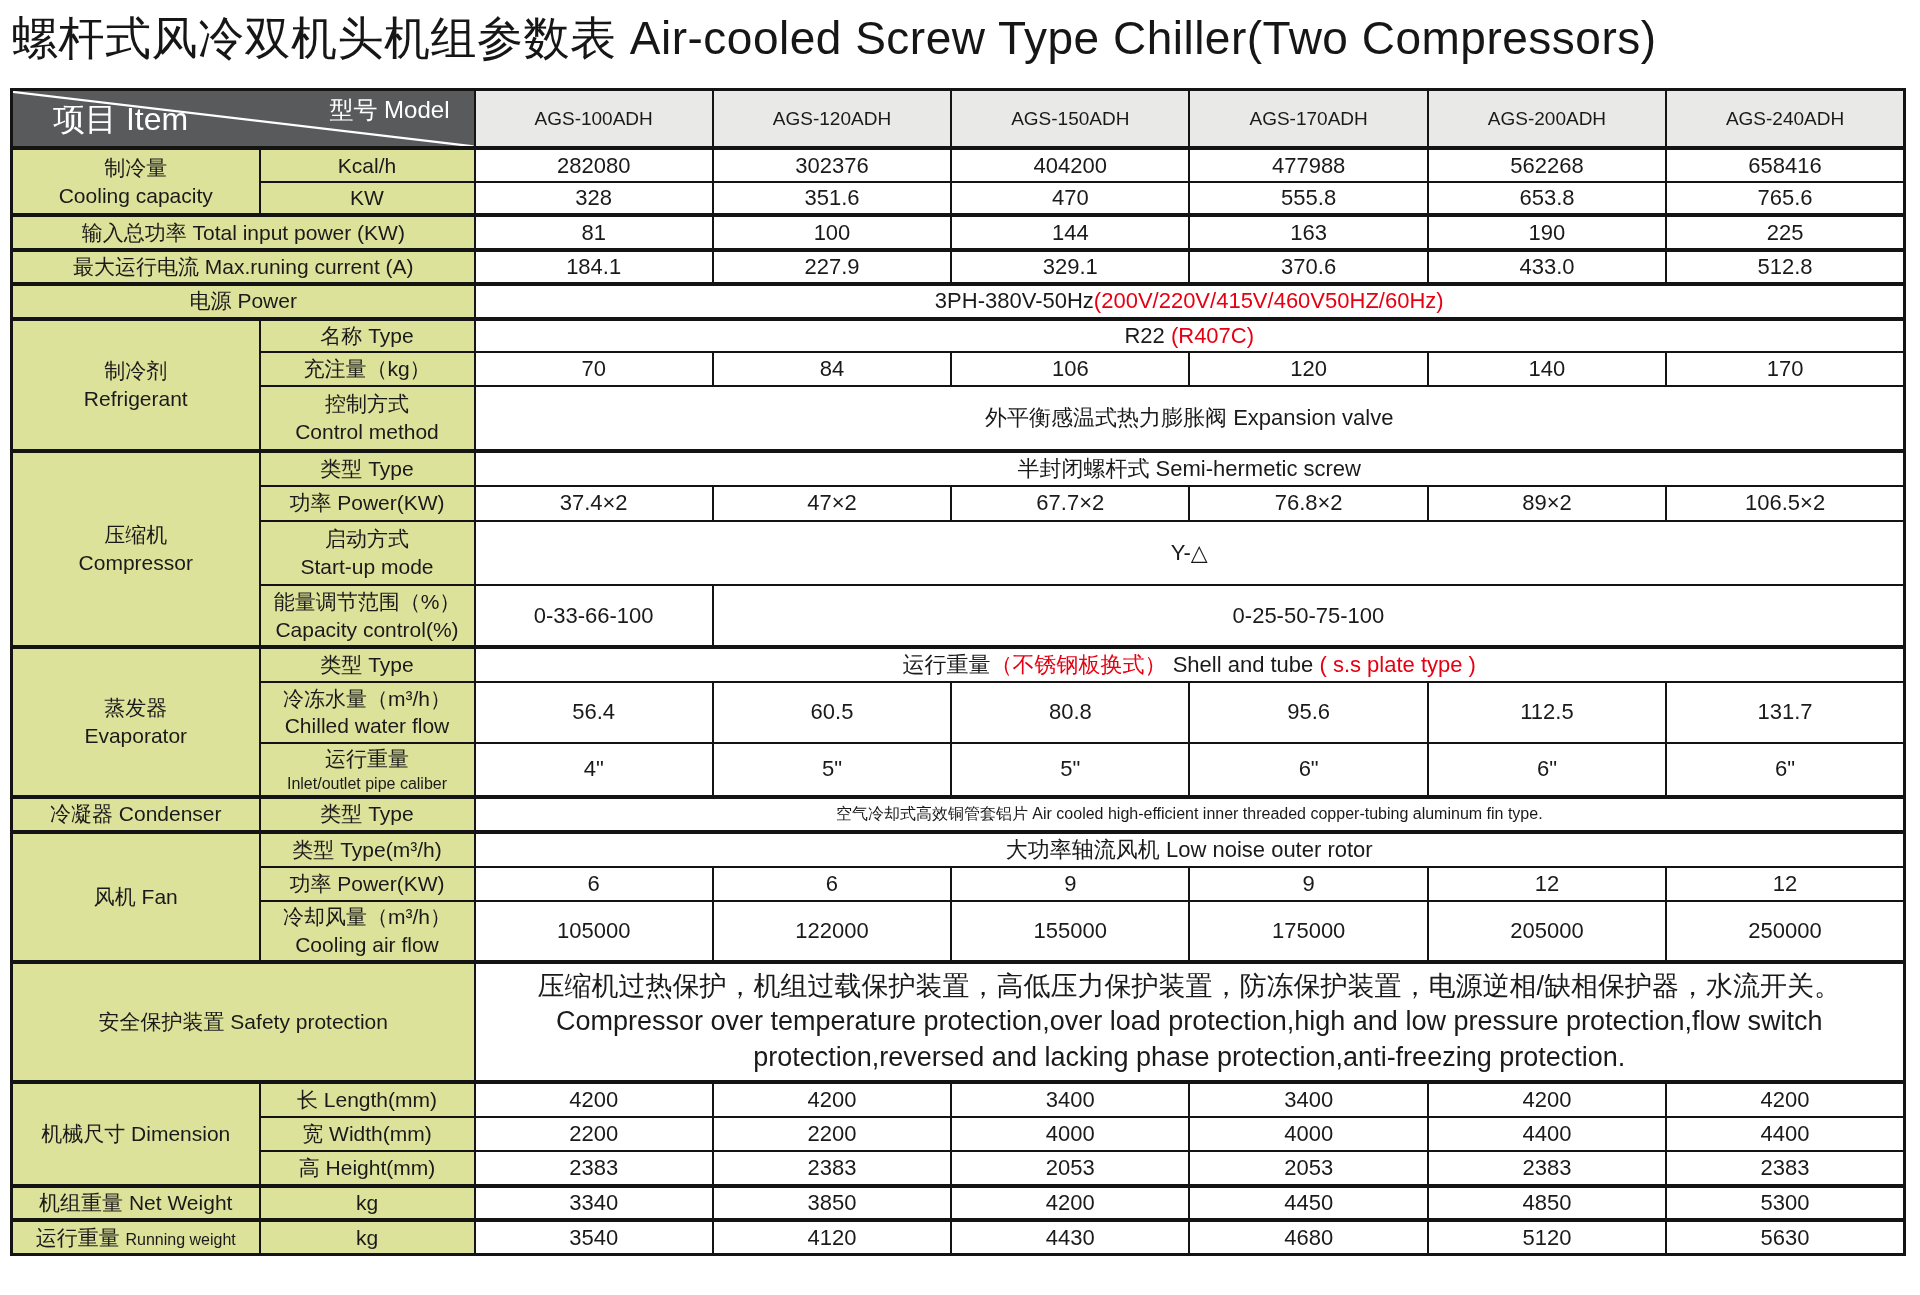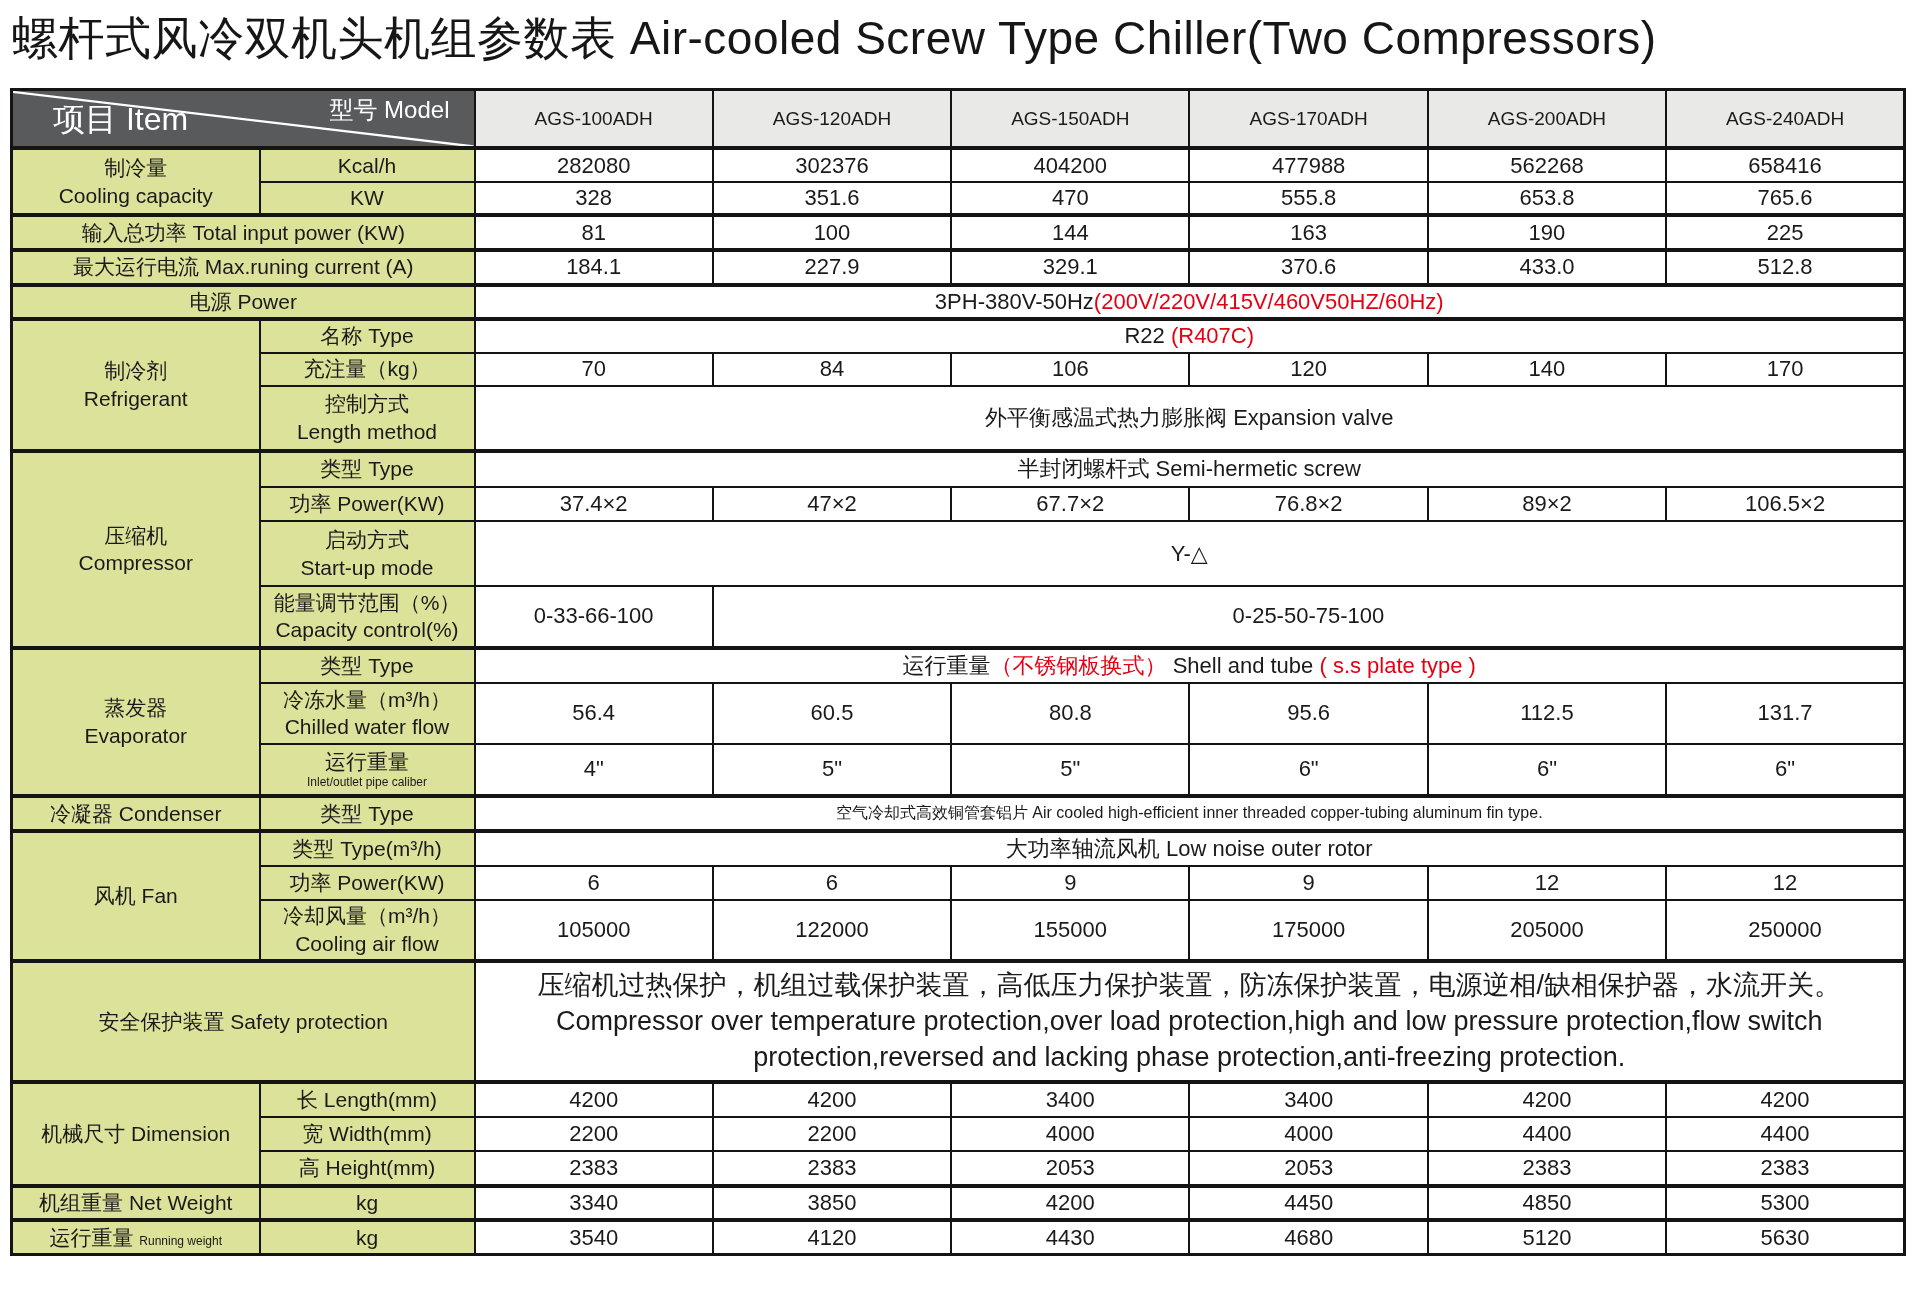--- a/index.html
+++ b/index.html
@@ -34,21 +34,21 @@
   .diag {
     background:var(--header-bg,#595a5c); color:#ffffff;
     position:relative; padding:0;
   }
   .diag svg { position:absolute; left:0; top:0; width:100%; height:100%; display:block; }
   .diag .model-lab { position:absolute; top:3px; right:24px; font-size:24px; }
   .diag .item-lab  { position:absolute; bottom:4px; left:40px; font-size:32px; }
   .l2 { line-height:1.32; }
   .l2 .en { display:block; }
   .l2 .zh { display:block; }
-  .sm { font-size:12px; }
+  .sm { font-size:16px; }
   .red { color:var(--accent-red,#e60012); }
   .safety-val { font-size:27px; line-height:1.32; padding:4px 16px; }
   .wide-val { font-size:16px; }
   
   .rh  { height:58px; }
   .r1  { height:33px; }
   .r1b { height:34px; }
   .r2  { height:64px; }
   .r2b { height:52px; }
   .rs  { height:96px; }
@@ -148,21 +148,21 @@
     <td>70</td>
     <td>84</td>
     <td>106</td>
     <td>120</td>
     <td>140</td>
     <td>170</td>
   </tr>
   <tr class="r2">
     <td class="lbl l2">
       <span class="zh">控制方式</span>
-      <span class="en">Length method</span>
+      <span class="en">Control method</span>
     </td>
     <td colspan="6">外平衡感温式热力膨胀阀  Expansion valve</td>
   </tr>
 
   <tr class="sep r1">
     <td class="lbl l2" rowspan="4">
       <span class="zh">压缩机</span>
       <span class="en">Compressor</span>
     </td>
     <td class="lbl">类型  Type</td>

